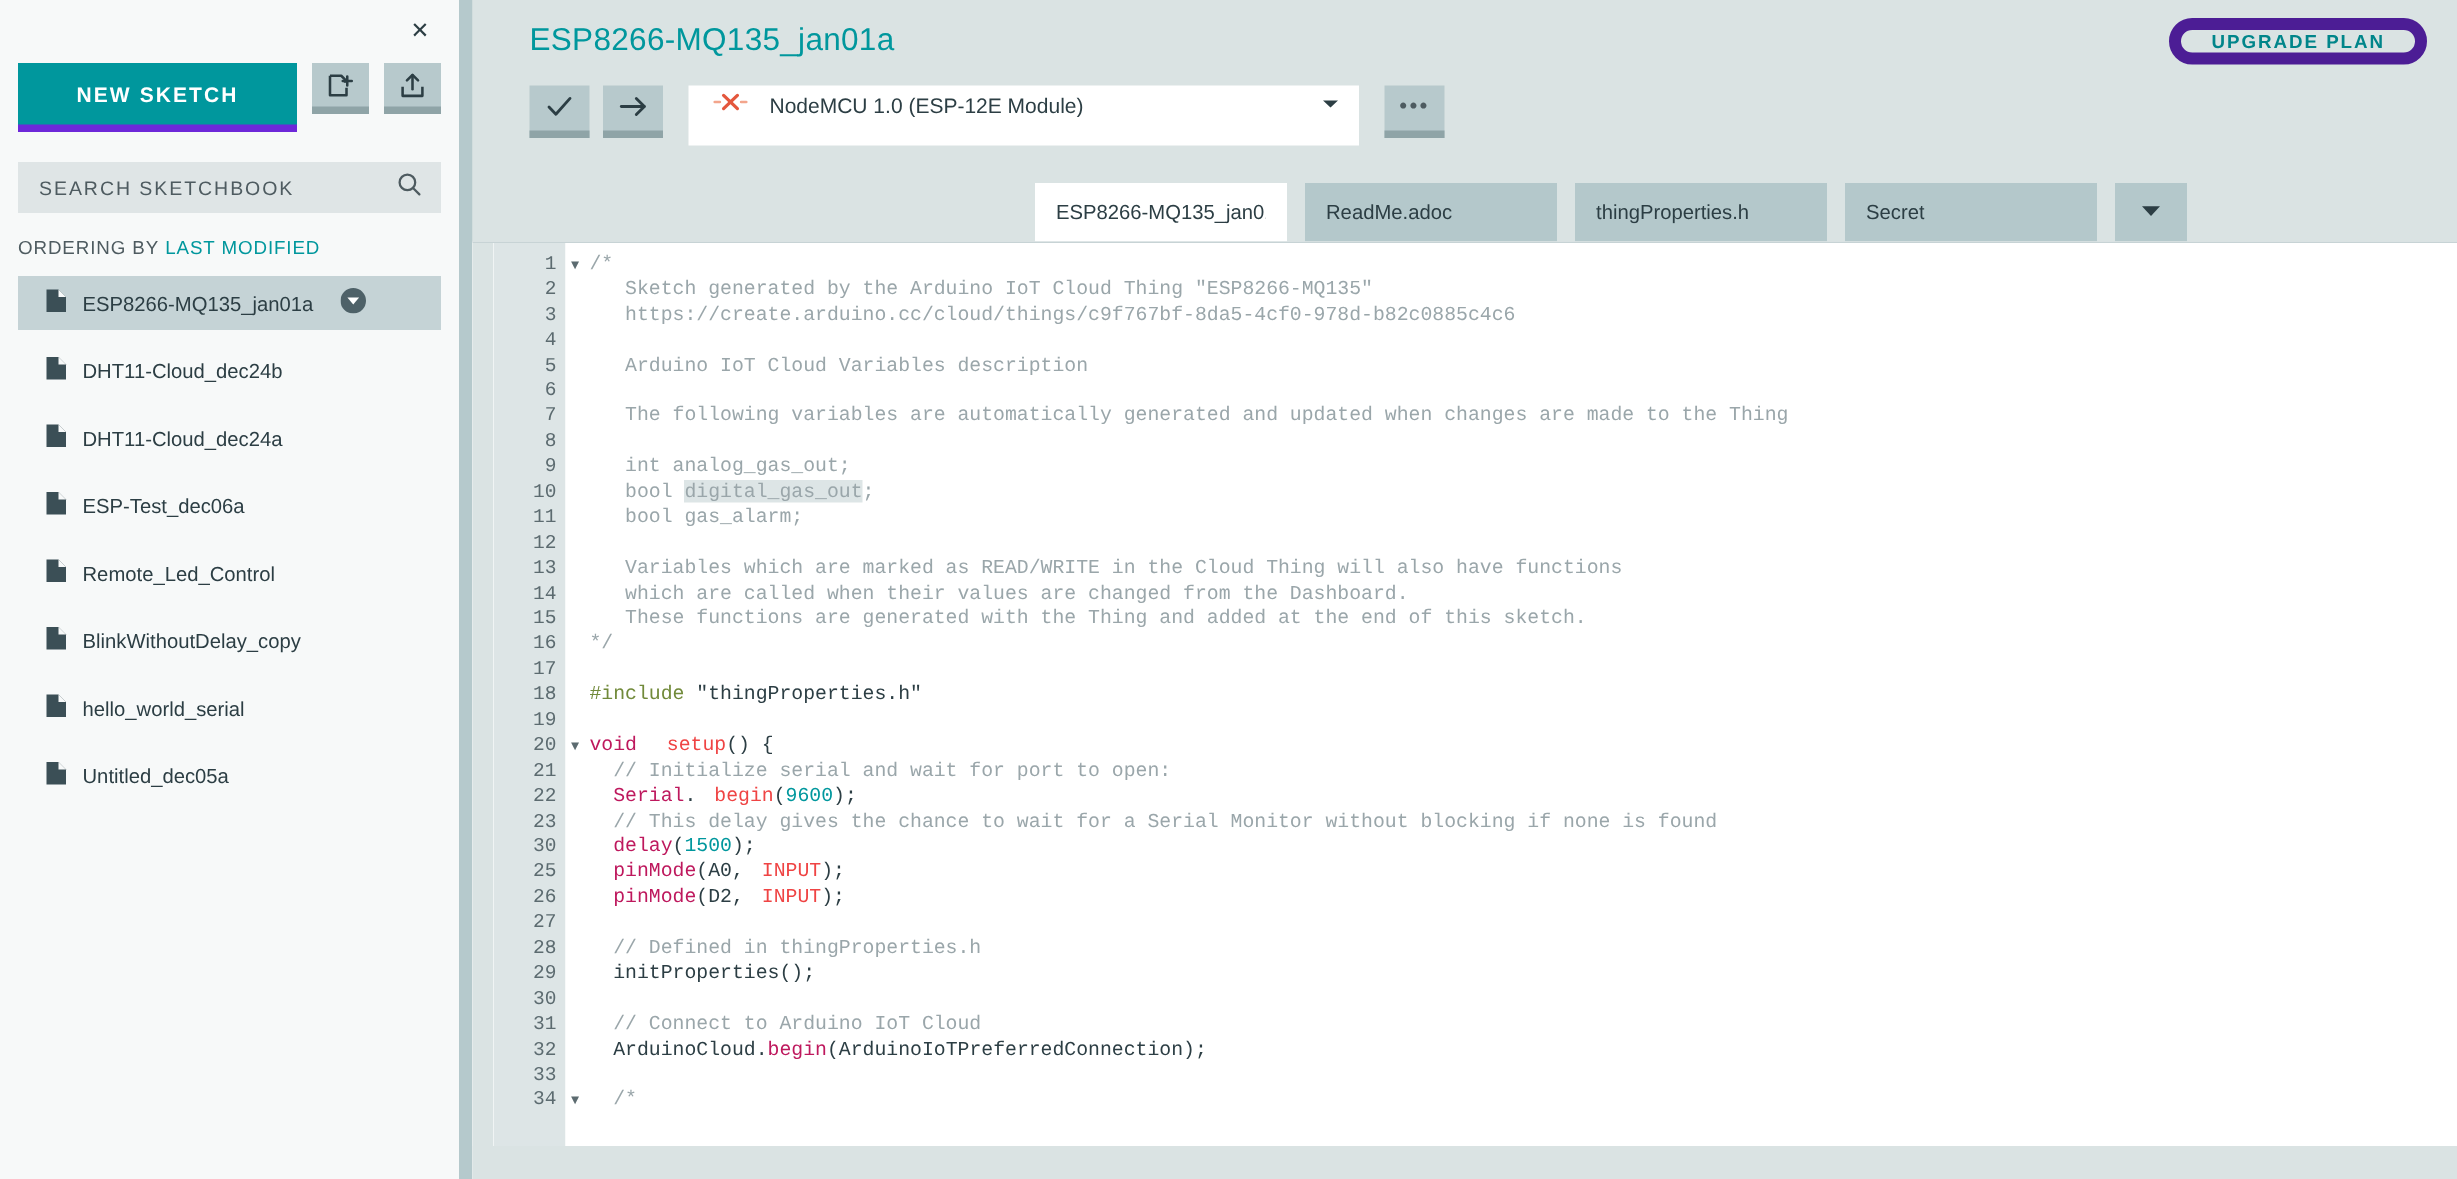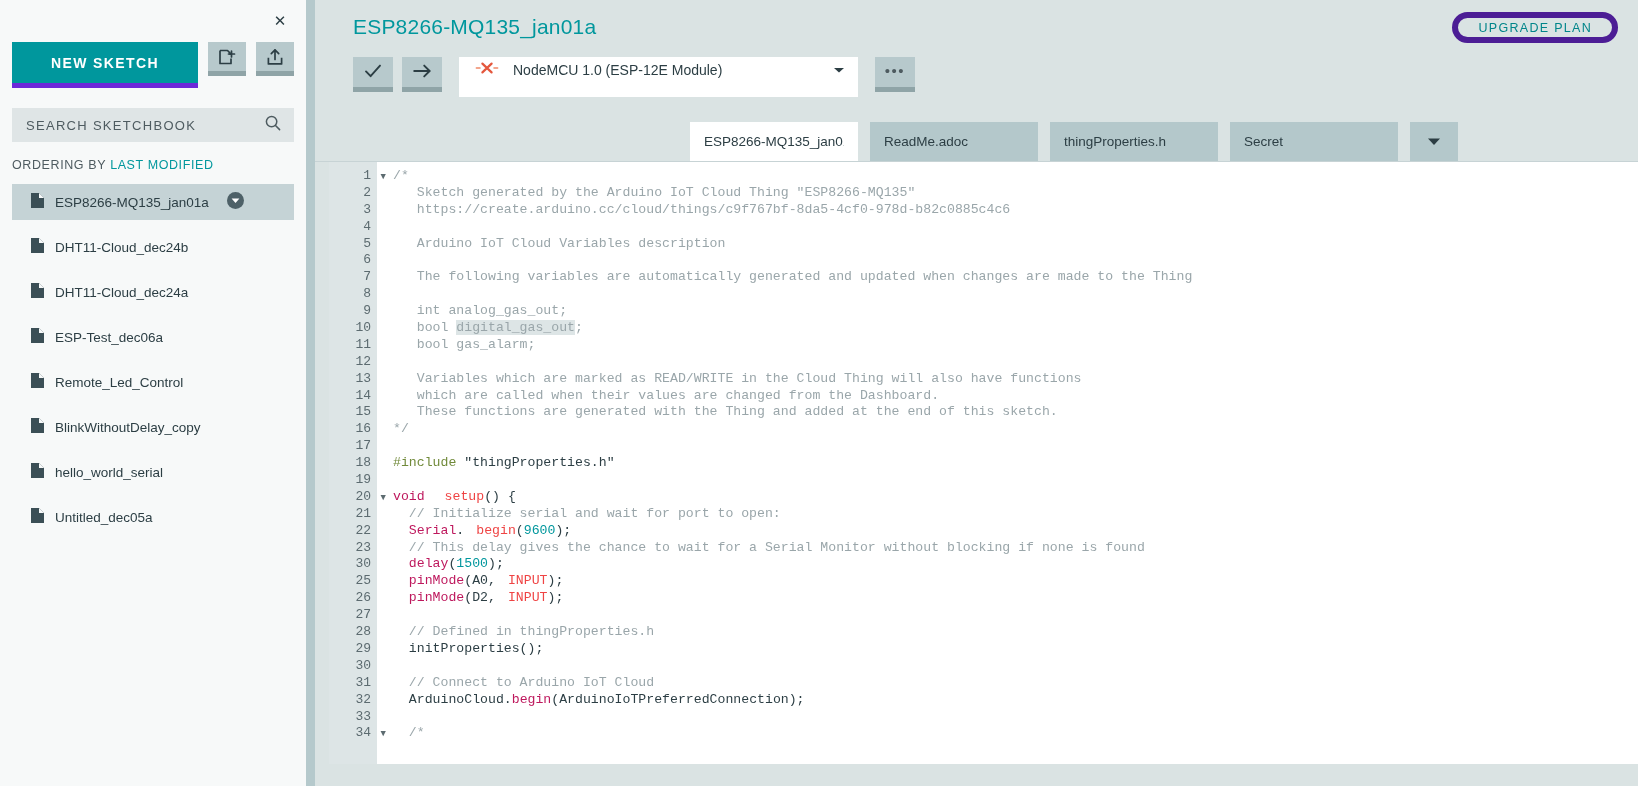--- a/index.html
+++ b/index.html
@@ -157,26 +157,26 @@
     color: #00979d;
     letter-spacing: 0.2px;
     padding-top: 3px;
   }
   .btn-upgrade {
     position: absolute;
     right: 20px;
     top: 12px;
     height: 31px;
     padding: 0 20px;
-    border: 6px solid #4c1d95;
+    border: 8px solid #4c1d95;
     border-radius: 16px;
     background: transparent;
     color: #00858a;
     font-size: 12.5px;
-    font-weight: normal;
+    font-weight: bold;
     letter-spacing: 1.3px;
     cursor: pointer;
     font-family: "Liberation Sans", sans-serif;
   }
 
   .toolbar {
     display: flex;
     align-items: flex-start;
     padding: 18px 20px 0 38px;
     gap: 9px;
@@ -185,21 +185,21 @@
   .tb-btn {
     width: 40px; height: 35px;
     background: #b7c9cc;
     border: none;
     border-bottom: 5px solid #8fa4a7;
     display: flex; align-items: center; justify-content: center;
     cursor: pointer;
     padding: 0;
   }
   .board-select {
-    width: 399px;
+    width: 447px;
     height: 40px;
     background: #ffffff;
     display: flex;
     align-items: center;
     padding: 0 12px 14px 16px;
     cursor: pointer;
     margin-left: 8px;
   }
   .board-select .bs-icon { flex: 0 0 auto; margin-right: 14px; }
   .board-select .bs-label {

